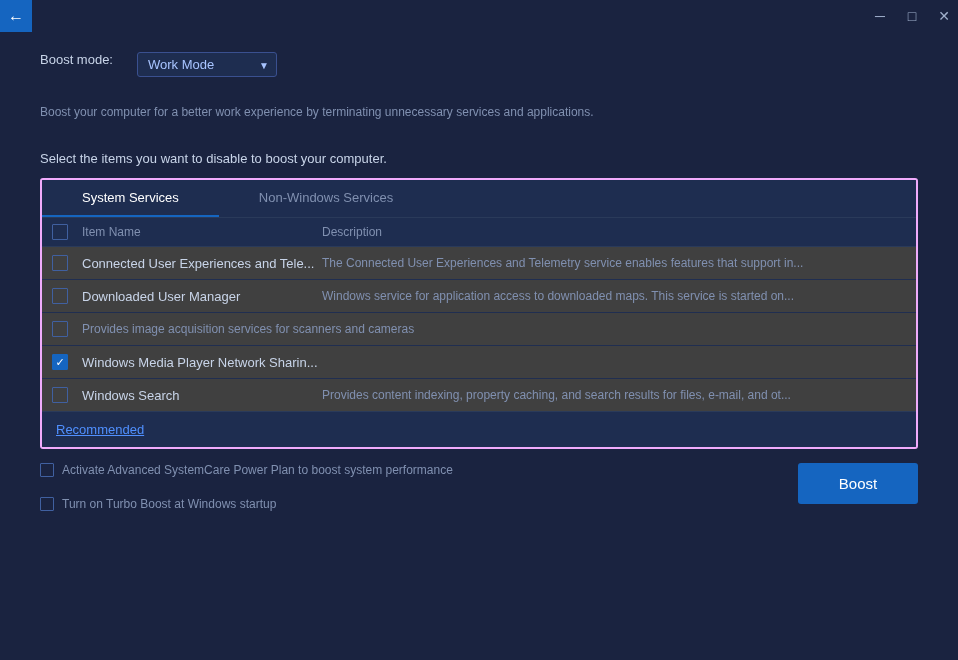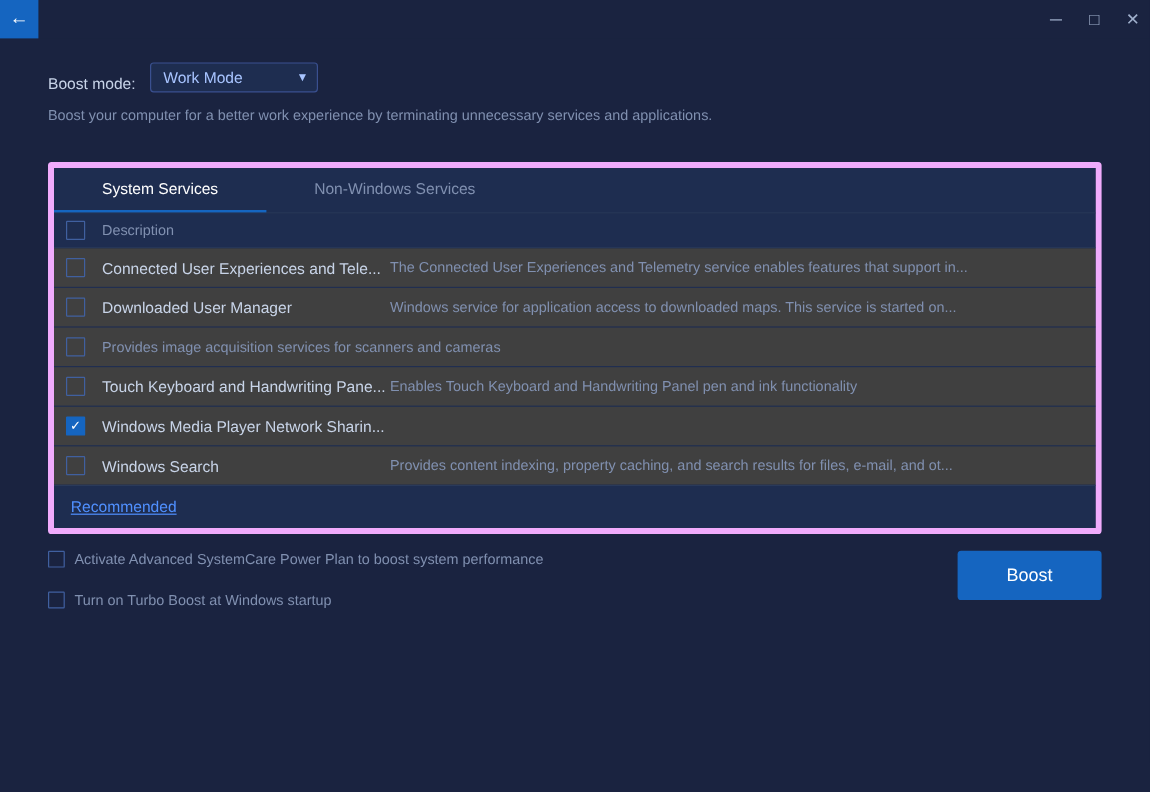--- a/index.html
+++ b/index.html
@@ -44,23 +44,23 @@
       justify-content: center;
       border-radius: 2px;
     }
 
     .main-content {
       padding: 20px 40px;
     }
 
     .boost-mode-row {
       display: flex;
-      align-items: flex-end;
-      gap: 12px;
-      margin-bottom: 12px;
+      align-items: flex-start;
+      gap: 24px;
+      margin-bottom: 28px;
     }
     .boost-mode-label {
       color: #c8d4e8;
       font-size: 13px;
     }
     .boost-mode-select {
       background: #1e2d50;
       border: 1px solid #3a5090;
       color: #a8c4ff;
       padding: 4px 28px 4px 10px;
@@ -89,21 +89,21 @@
       font-size: 12px;
       margin-bottom: 32px;
     }
     .select-items-label {
       color: #c8d4e8;
       font-size: 13px;
       margin-bottom: 12px;
     }
 
     .table-container {
-      border: 5px solid #f0abfc;
+      border: 2px solid #f0abfc;
       border-radius: 3px;
       overflow: hidden;
     }
     .tabs-row {
       display: flex;
       background: #1e2d50;
       border-bottom: 1px solid #2a3a5a;
     }
     .tab {
       padding: 10px 40px;
@@ -253,32 +253,34 @@
         <option>Work Mode</option>
         <option>Game Mode</option>
         <option>Economy Mode</option>
       </select>
       <span class="select-arrow">▼</span>
     </div>
   </div>
 
   <p class="boost-description">Boost your computer for a better work experience by terminating unnecessary services and applications.</p>
 
+  <p class="select-items-label">Select the items you want to disable to boost your computer.</p>
 
   <div class="table-container">
 
     <div class="tabs-row">
       <div class="tab active">System Services</div>
       <div class="tab">Non-Windows Services</div>
     </div>
 
     <div class="table-header">
       <div class="col-check">
         <div class="header-checkbox"></div>
       </div>
+      <div class="col-name">Item Name</div>
       <div class="col-desc">Description</div>
     </div>
 
     <div class="table-body">
 
       <div class="table-row">
         <div class="col-check">
           <div class="custom-checkbox"></div>
         </div>
         <div class="row-name">Connected User Experiences and Tele...</div>
@@ -293,27 +295,20 @@
         <div class="row-desc">Windows service for application access to downloaded maps. This service is started on...</div>
       </div>
 
       <div class="table-row">
         <div class="col-check">
           <div class="custom-checkbox"></div>
         </div>
         <div class="row-desc">Provides image acquisition services for scanners and cameras</div>
       </div>
 
-      <div class="table-row">
-        <div class="col-check">
-          <div class="custom-checkbox"></div>
-        </div>
-        <div class="row-name">Touch Keyboard and Handwriting Pane...</div>
-        <div class="row-desc">Enables Touch Keyboard and Handwriting Panel pen and ink functionality</div>
-      </div>
 
       <div class="table-row">
         <div class="col-check">
           <div class="custom-checkbox checked"></div>
         </div>
         <div class="row-name">Windows Media Player Network Sharin...</div>
       </div>
 
       <div class="table-row">
         <div class="col-check">

